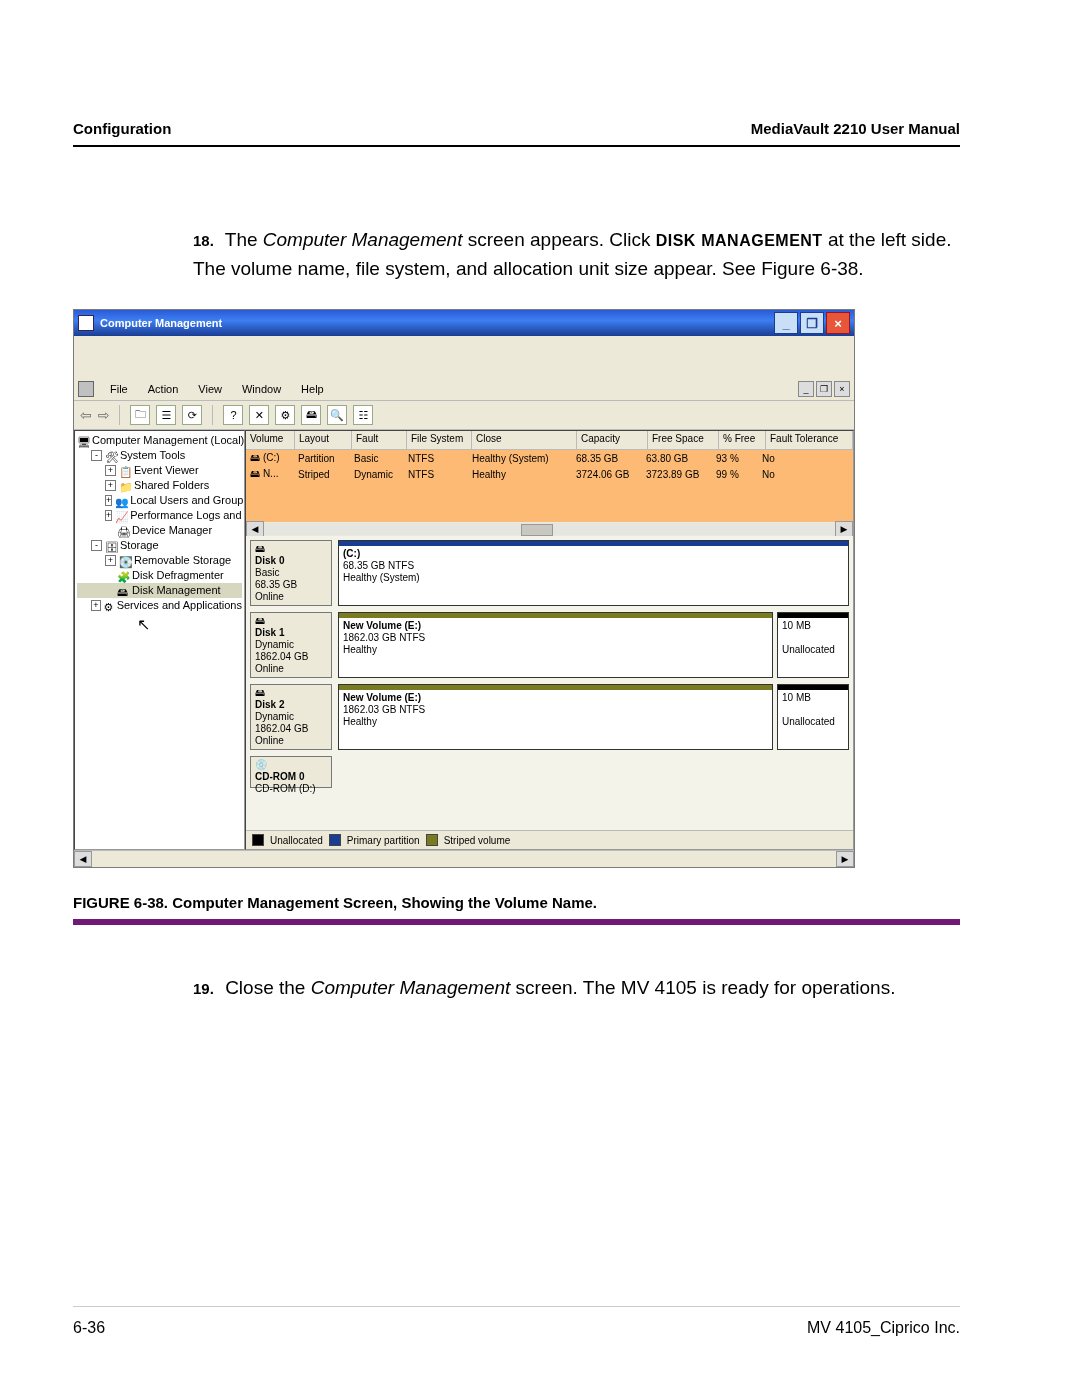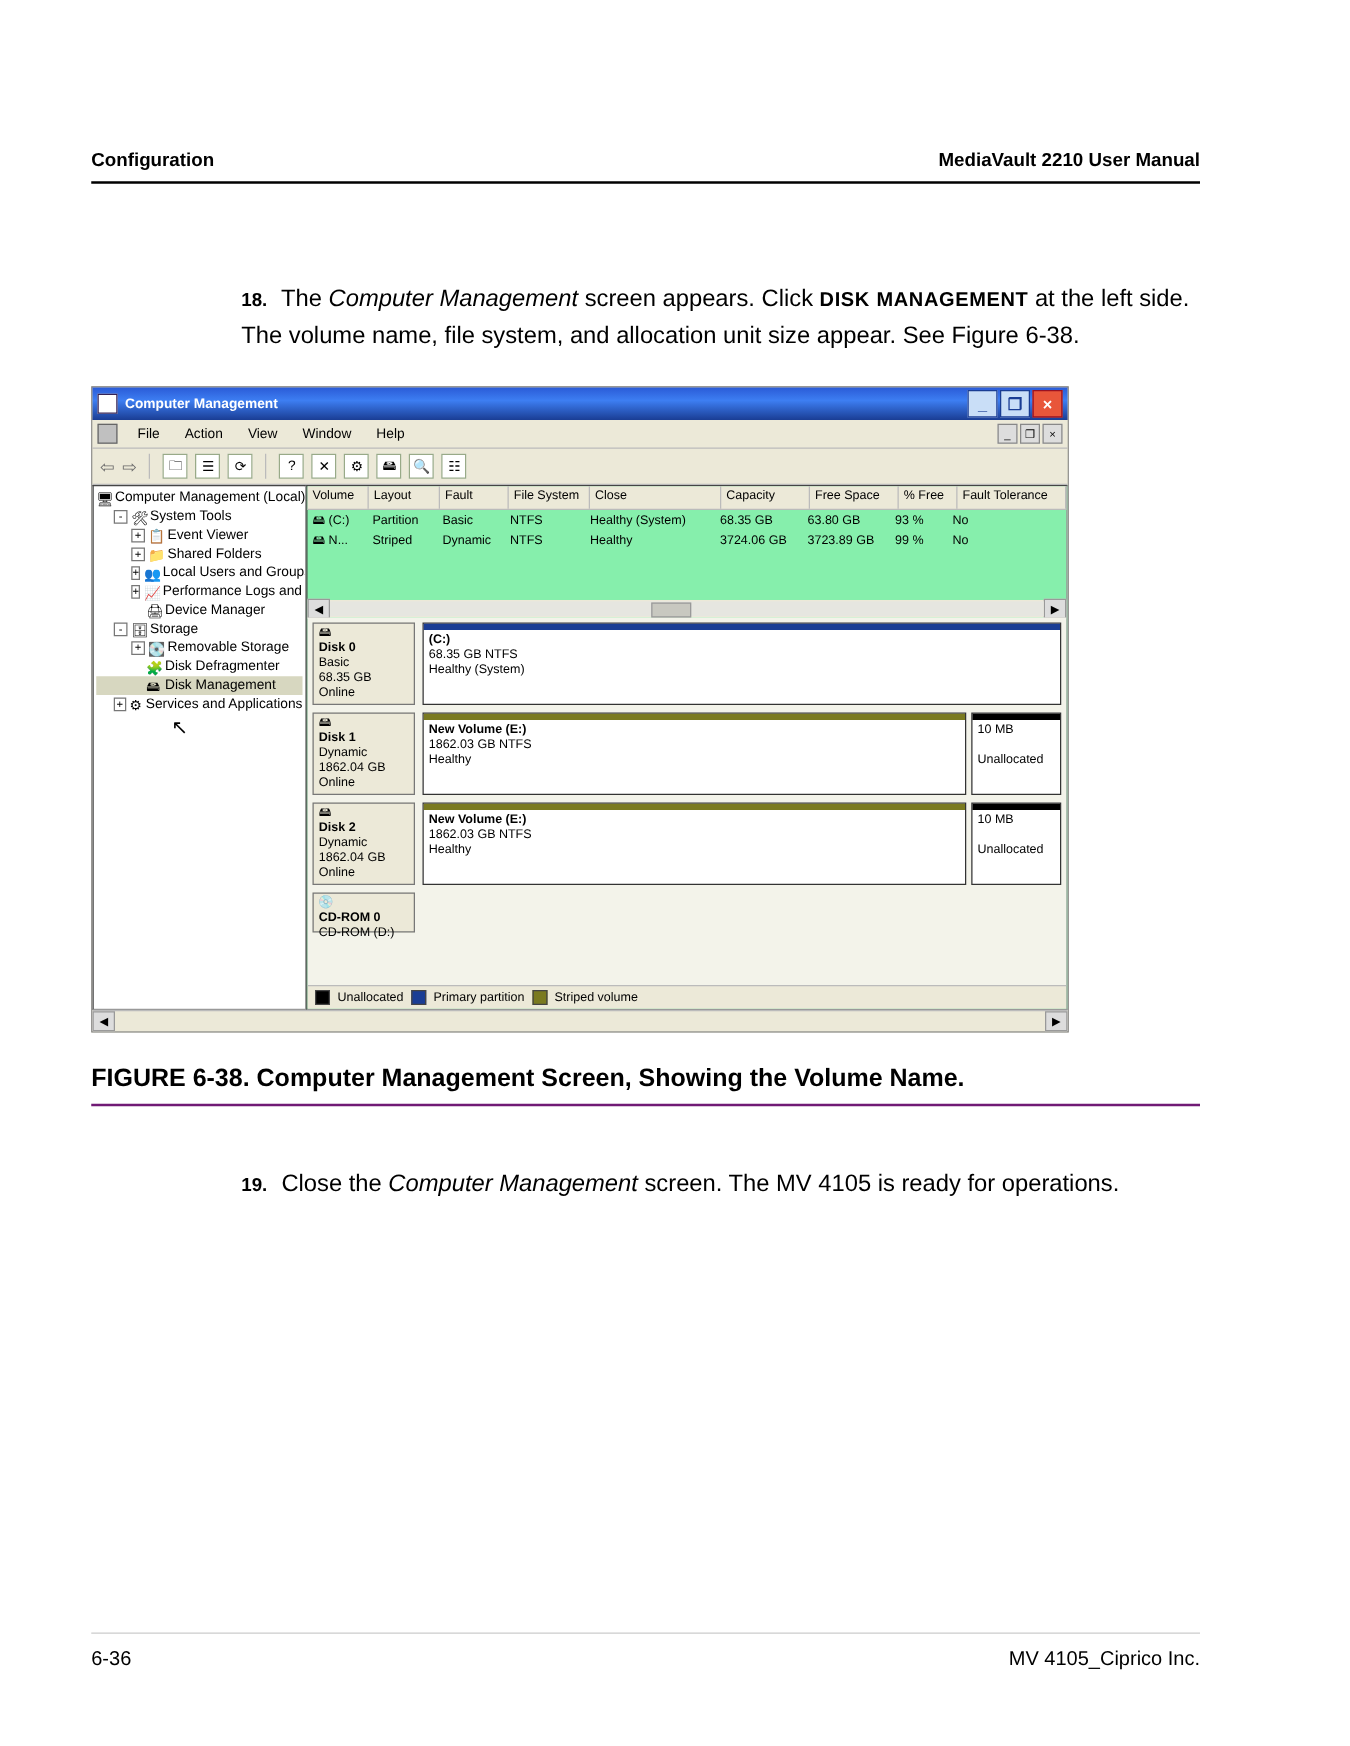--- a/index.html
+++ b/index.html
@@ -28,22 +28,22 @@
     font-size: 15px;
   }
   .running-head .left { font-weight: bold; }
   .running-head .right { font-weight: bold; }
   .step { font-size: 19px; line-height: 1.5; margin-left: 120px; margin-bottom: 18px; }
   .step .num { font-weight: bold; font-size: 15px; margin-right: 6px; }
   .step .smallcaps { text-transform: uppercase; font-weight: bold; font-size: 16px; font-variant: small-caps; letter-spacing: .5px;}
   .step em { font-style: italic; }
   .figure-wrap { margin: 8px 0 10px 0; }
   .caption {
-    font-size: 20px; font-weight: bold;
-    border-bottom: 2px solid #701a75;
+    font-size: 15px; font-weight: bold;
+    border-bottom: 6px solid #701a75;
     padding: 10px 0 8px 0;
     margin-bottom: 30px;
   }
   .footer {
     margin-top: auto;
     display: flex;
     justify-content: space-between;
     border-top: 1px solid #ccc;
     padding-top: 12px;
     font-size: 16px;
@@ -70,21 +70,21 @@
   .titlebar .t-icon { width:14px;height:14px;background:#fff;margin-right:6px;border:1px solid #325; }
   .titlebar .t-text { flex:1; }
   .titlebar .winbtn {
     width:22px;height:20px;margin-left:2px;border:1px solid #1a3d94;
     background:#c9def7;display:flex;align-items:center;justify-content:center;
     font-size:13px;font-weight:bold;color:#1a3d94;
   }
   .titlebar .winbtn.close{background:#e8563a;color:#fff;border-color:#912;}
   .menubar {
     background:#ece9d8;border-bottom:1px solid #bbb;height:22px;
-    display:flex;align-items:center;padding:0 4px;position:relative;
+    display:flex;align-items:center;padding:0 4px;position:relative;margin-top:42px;
   }
   .menubar .m-icon{width:14px;height:14px;background:#c0c0c0;border:1px solid #666;margin-right:6px;}
   .menubar .menuitem{padding:2px 10px;cursor:default;}
   .menubar .subctl{position:absolute;right:4px;display:flex;gap:2px;}
   .menubar .subctl .sb{width:14px;height:14px;border:1px solid #888;background:#ddd;font-size:9px;display:flex;align-items:center;justify-content:center;}
   .toolbar{
     background:#ece9d8;height:28px;border-bottom:1px solid #bbb;
     display:flex;align-items:center;padding:0 6px;gap:6px;
   }
   .toolbar .nav{font-size:14px;color:#6a6a6a;}
@@ -93,21 +93,21 @@
   .body{display:flex;height:420px;}
   .tree{
     width:190px;background:#fff;border:1px inset #999;overflow:hidden;
     font-size:11px;line-height:15px;padding:2px;
   }
   .tree .node{white-space:nowrap;display:flex;align-items:center;gap:3px;}
   .tree .pm{width:9px;height:9px;border:1px solid #777;display:inline-flex;align-items:center;justify-content:center;font-size:9px;line-height:9px;}
   .tree .ic{width:12px;height:12px;display:inline-block;}
   .tree .ind1{padding-left:14px;} .tree .ind2{padding-left:28px;}
   .tree .sel{background:#d7d7c0;}
-  .right-pane{flex:1;display:flex;flex-direction:column;border:1px inset #999;background:#86efac;}
+  .right-pane{flex:1;display:flex;flex-direction:column;border:1px inset #999;background:#fdba74;}
   .vol-head{display:flex;background:#ece9d8;border-bottom:1px solid #bbb;height:18px;font-size:10px;}
   .vol-head div{border-right:1px solid #bbb;padding:2px 4px;}
   .vol-row{display:flex;font-size:10px;height:16px;align-items:center;}
   .vol-row div{padding:1px 4px;white-space:nowrap;overflow:hidden;}
   .c-vol{width:40px;} .c-lay{width:48px;} .c-typ{width:46px;} .c-fs{width:56px;}
   .c-sta{width:96px;} .c-cap{width:62px;} .c-fsp{width:62px;} .c-pf{width:38px;} .c-ft{width:78px;}
   .vol-scroll{height:14px;background:#ece9d8;display:flex;align-items:center;}
   .vol-scroll .ar{width:16px;height:14px;background:#ddd;border:1px solid #999;display:flex;align-items:center;justify-content:center;font-size:9px;}
   .vol-scroll .thumb{flex:1;background:#e6e6e0;height:12px;position:relative;}
   .vol-scroll .thumb::after{content:'';position:absolute;left:45%;top:1px;width:30px;height:10px;background:#c8c8c0;border:1px solid #999;}

